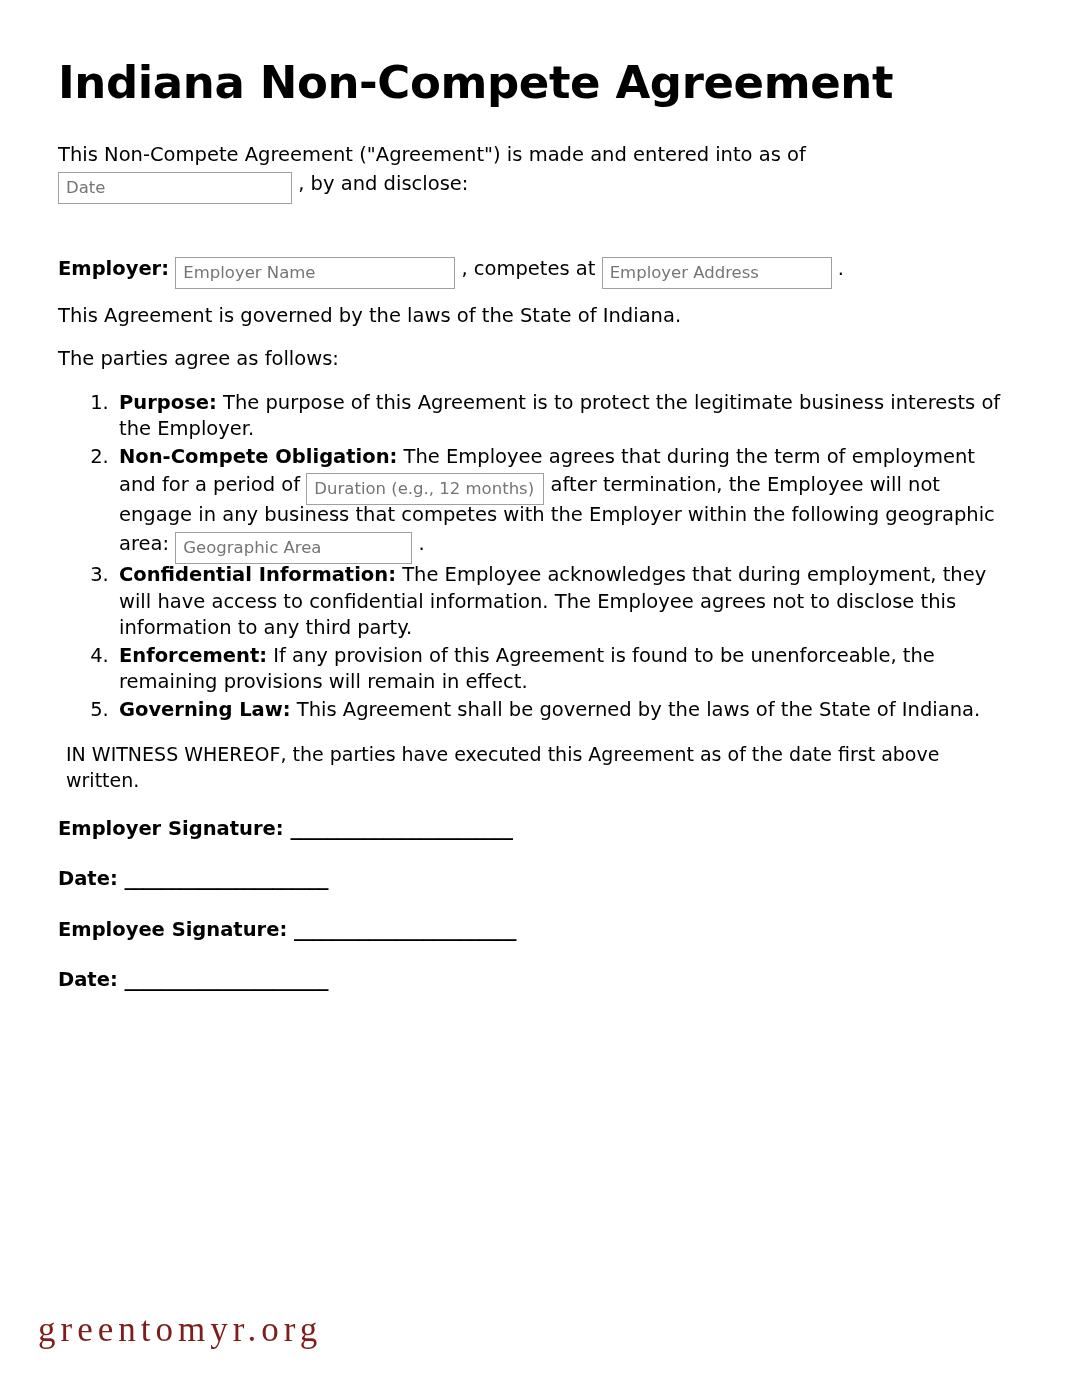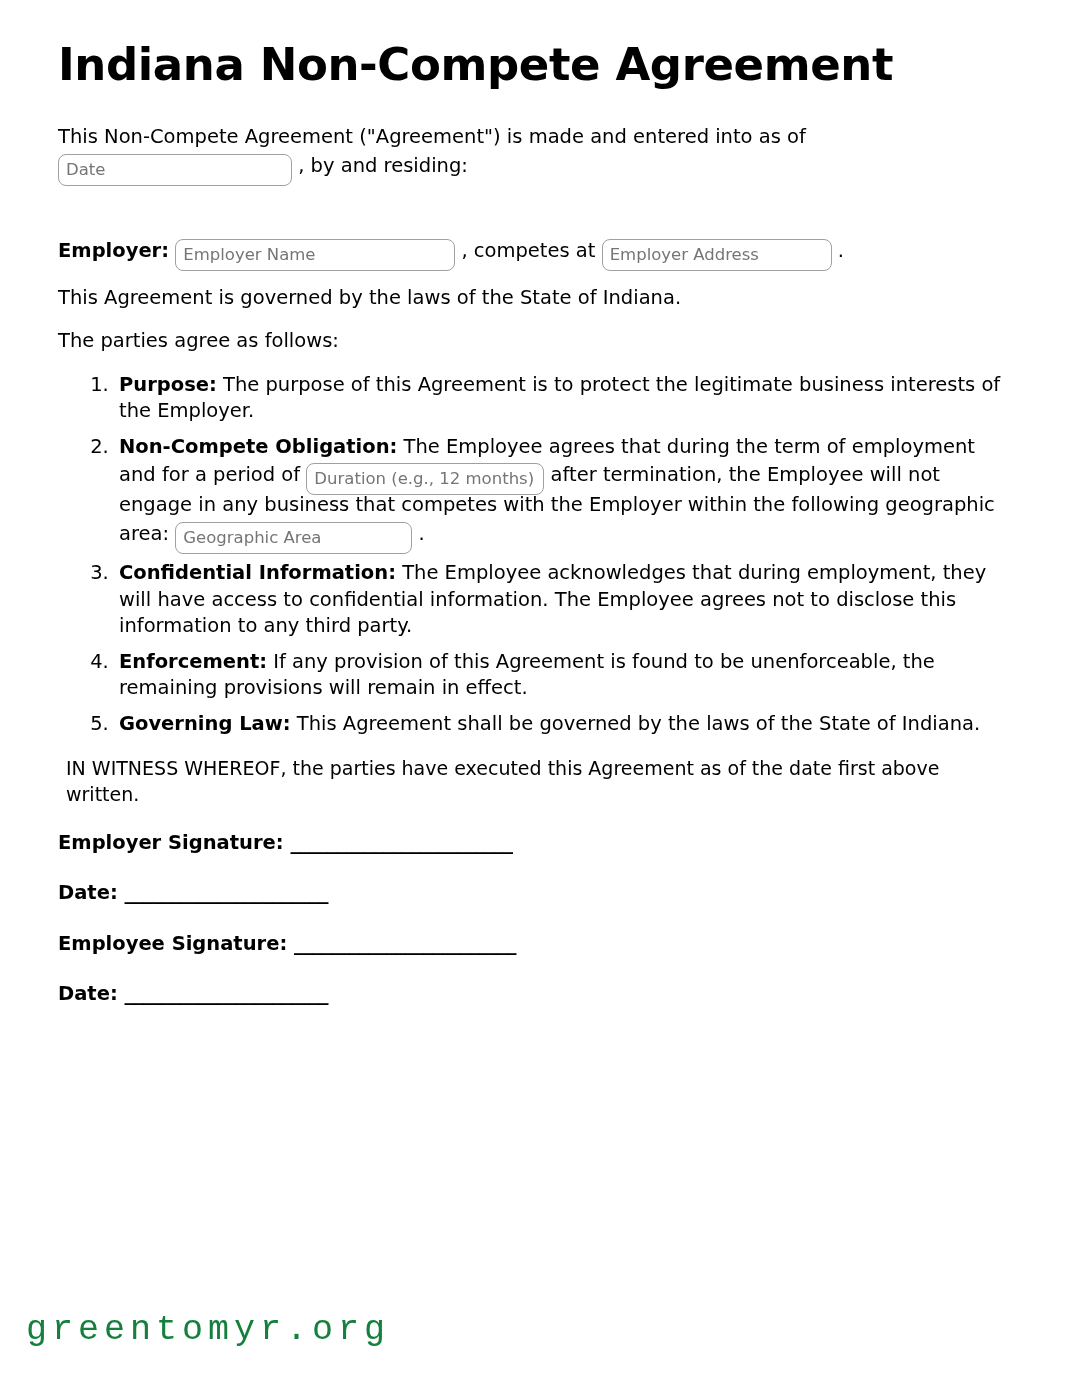--- a/index.html
+++ b/index.html
@@ -16,21 +16,21 @@
     overflow: hidden;
   }
 
   .page {
     position: absolute;
     left: 0;
     top: 0;
     width: 1073px;
     height: 1388px;
     box-sizing: border-box;
-    padding: 40px 58px 0 58px;
+    padding: 58px 58px 0 58px;
     background: #ffffff;
   }
 
   .doc-title {
     font-size: 45px;
     font-weight: bold;
     letter-spacing: -0.4px;
     line-height: 1.12;
     margin: 0 0 34px 0;
     color: #000;
@@ -48,21 +48,21 @@
   }
 
   .intro-line {
     display: block;
   }
 
   .field {
     display: inline-block;
     box-sizing: border-box;
     border: 1px solid #a0a0a0;
-    border-radius: 8px;
+    border-radius: 0;
     background: #ffffff;
     color: #8a8a8a;
     font-family: "DejaVu Sans", sans-serif;
     font-size: 16.5px;
     line-height: 1;
     padding: 5px 7px 6px 7px;
     vertical-align: baseline;
     position: relative;
     top: 3px;
     white-space: nowrap;
@@ -81,21 +81,21 @@
     font-weight: bold;
   }
 
   ol.terms {
     margin: 0 0 19px 0;
     padding: 0 0 0 57px;
     font-size: 19.5px;
     line-height: 1.36;
   }
   ol.terms > li {
-    margin: 9px 0 0 0;
+    margin: 1px 0 0 0;
     padding-left: 4px;
   }
 
   .witness {
     font-size: 19px;
     line-height: 1.36;
     margin: 0 0 22px 8px;
     max-width: 930px;
   }
 
@@ -106,40 +106,40 @@
     margin: 0 0 24px 0;
     white-space: nowrap;
   }
   .sig-line {
     font-weight: bold;
     letter-spacing: -0.5px;
   }
 
   .footer-brand {
     position: absolute;
-    left: 26px;
+    left: 38px;
     top: 1310px;
-    font-family: Liberation Mono, monospace;
+    font-family: Liberation Serif, serif;
     font-size: 35px;
     letter-spacing: 5px;
-    color: #15803d;
+    color: #7f1d1d;
     white-space: nowrap;
   }
 </style>
 </head>
 <body>
 
 <div class="page">
 
   <h1 class="doc-title">Indiana Non-Compete Agreement</h1>
 
   <p class="para tight">
     <span class="intro-line">This Non-Compete Agreement ("Agreement") is made and entered into as of</span>
     <input class="field field-date" type="text" placeholder="Date" style="">
-    <span>, by and residing:</span>
+    <span>, by and disclose:</span>
   </p>
 
   <p class="para">
     <span class="lbl-bold">Employer:</span>
     <input class="field field-emp-name" type="text" placeholder="Employer Name" style="">
     <span>, competes at</span>
     <input class="field field-emp-addr" type="text" placeholder="Employer Address" style="">
     <span>.</span>
   </p>
 

